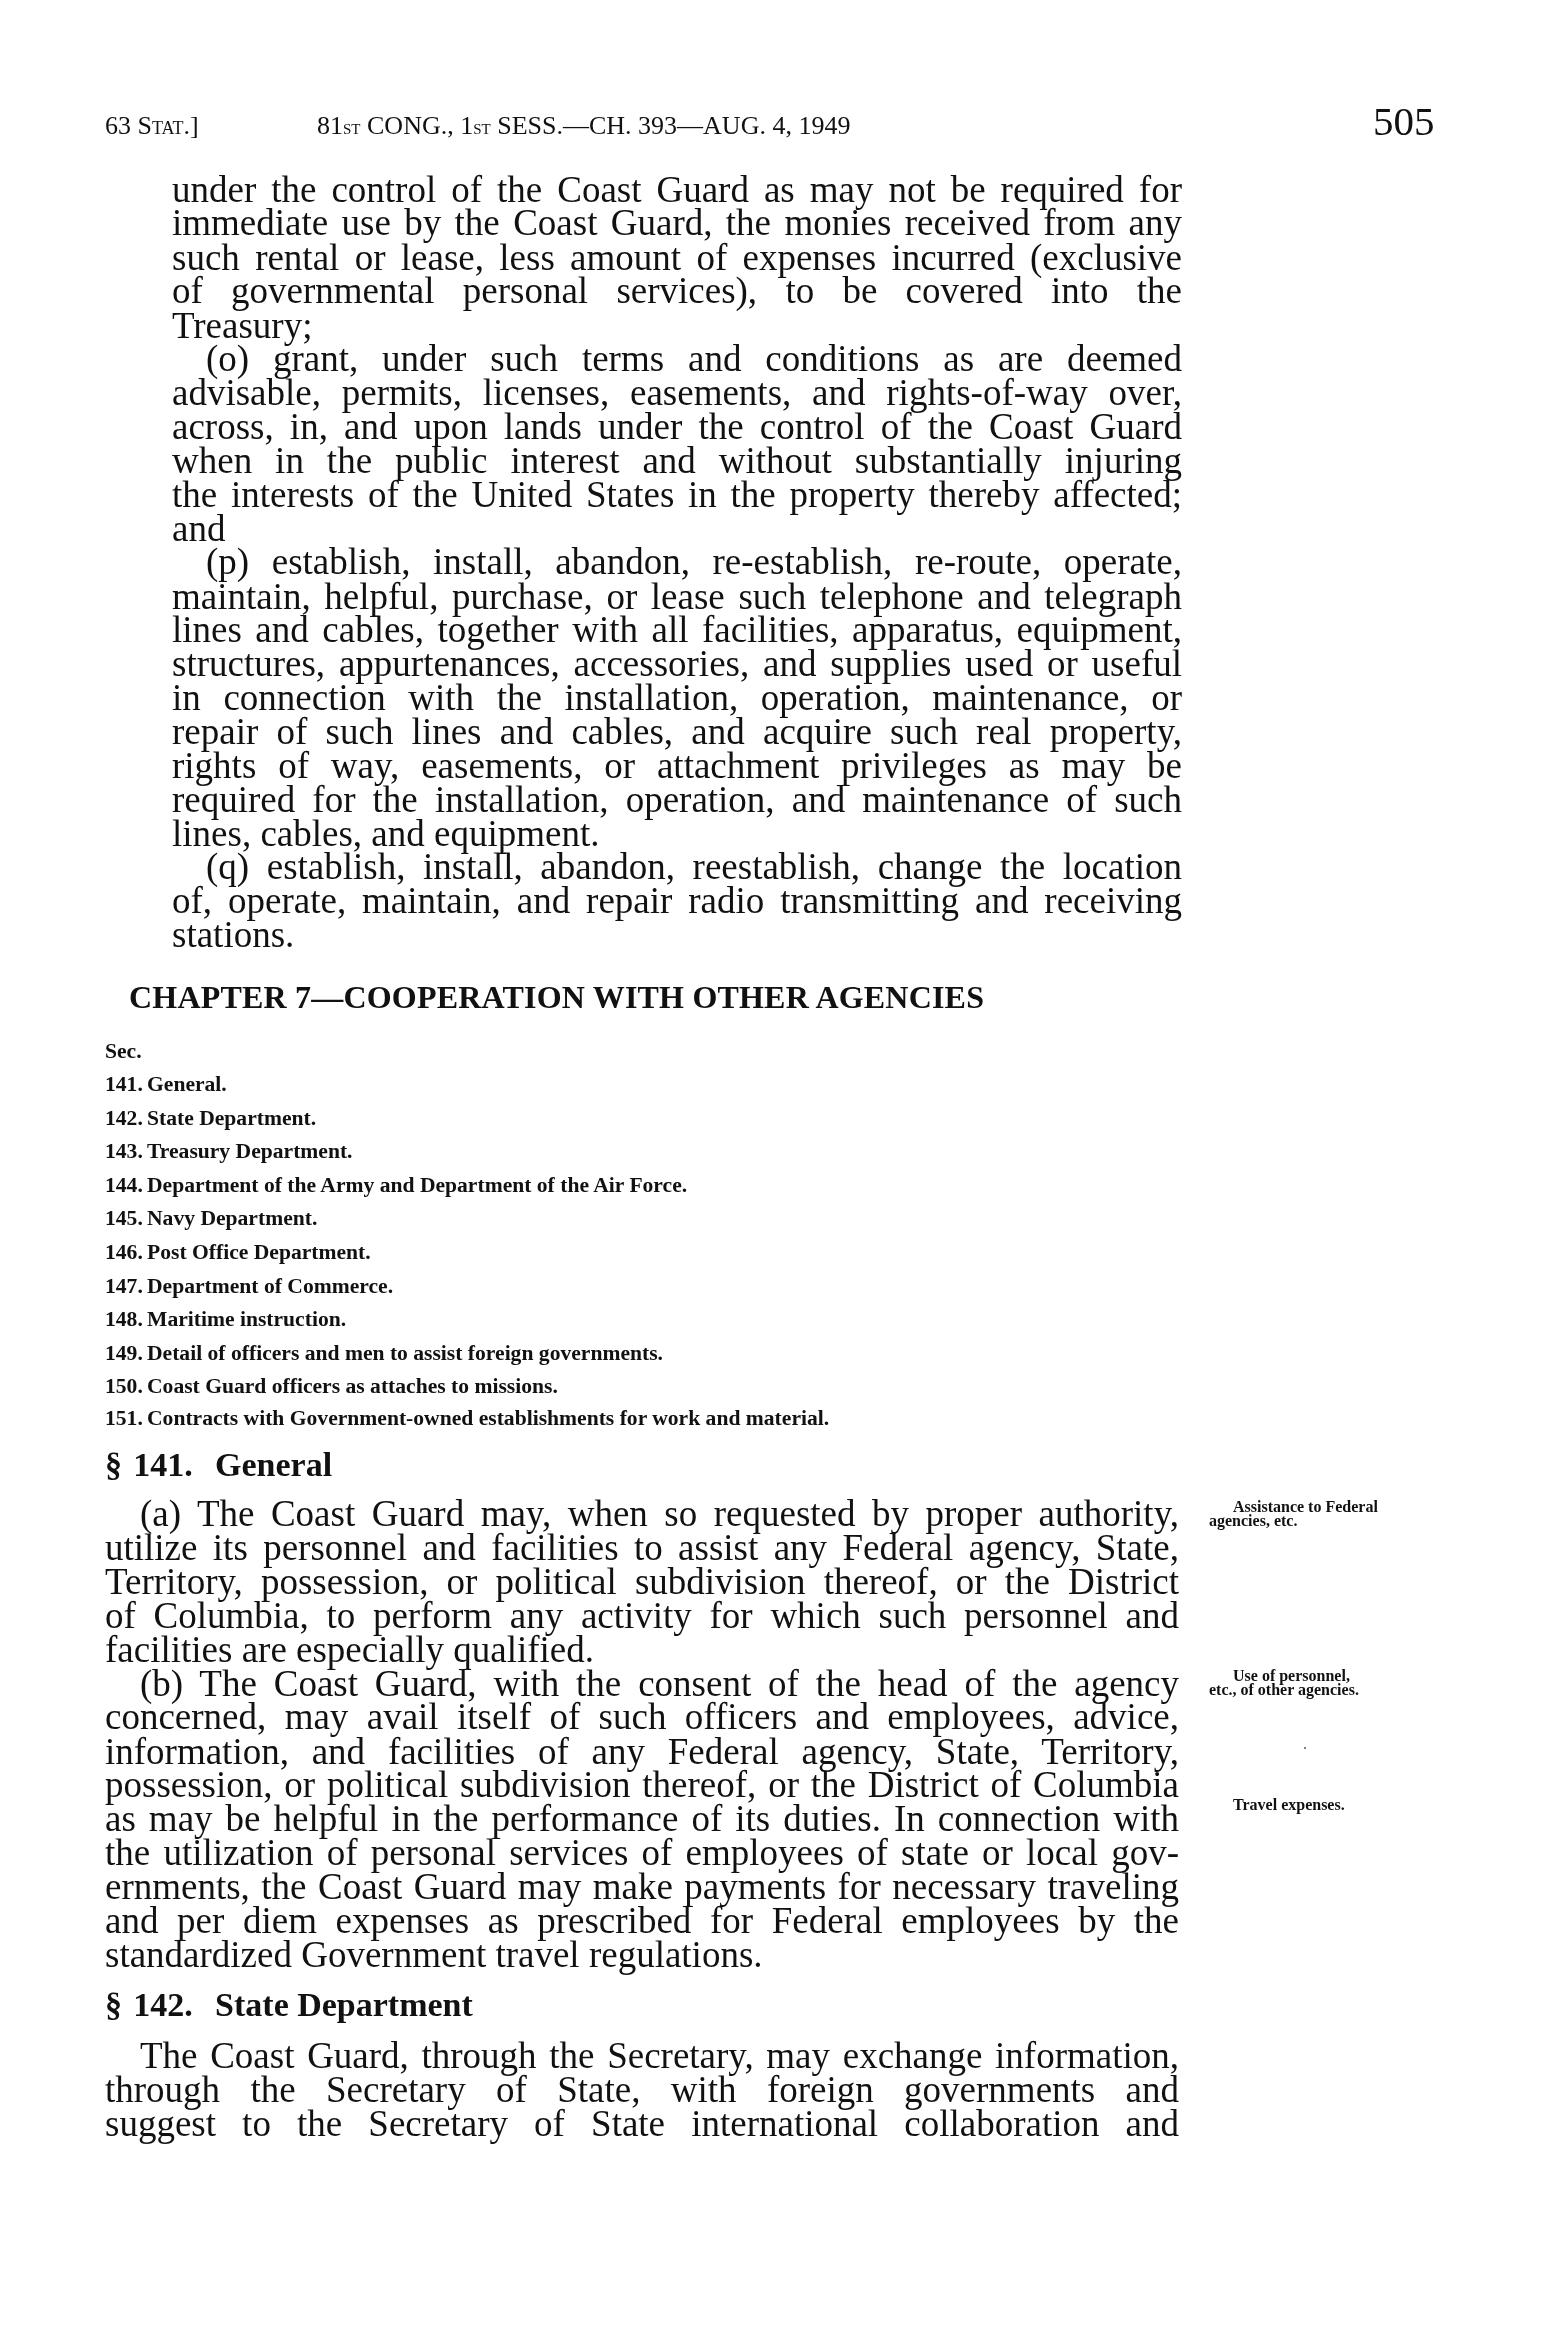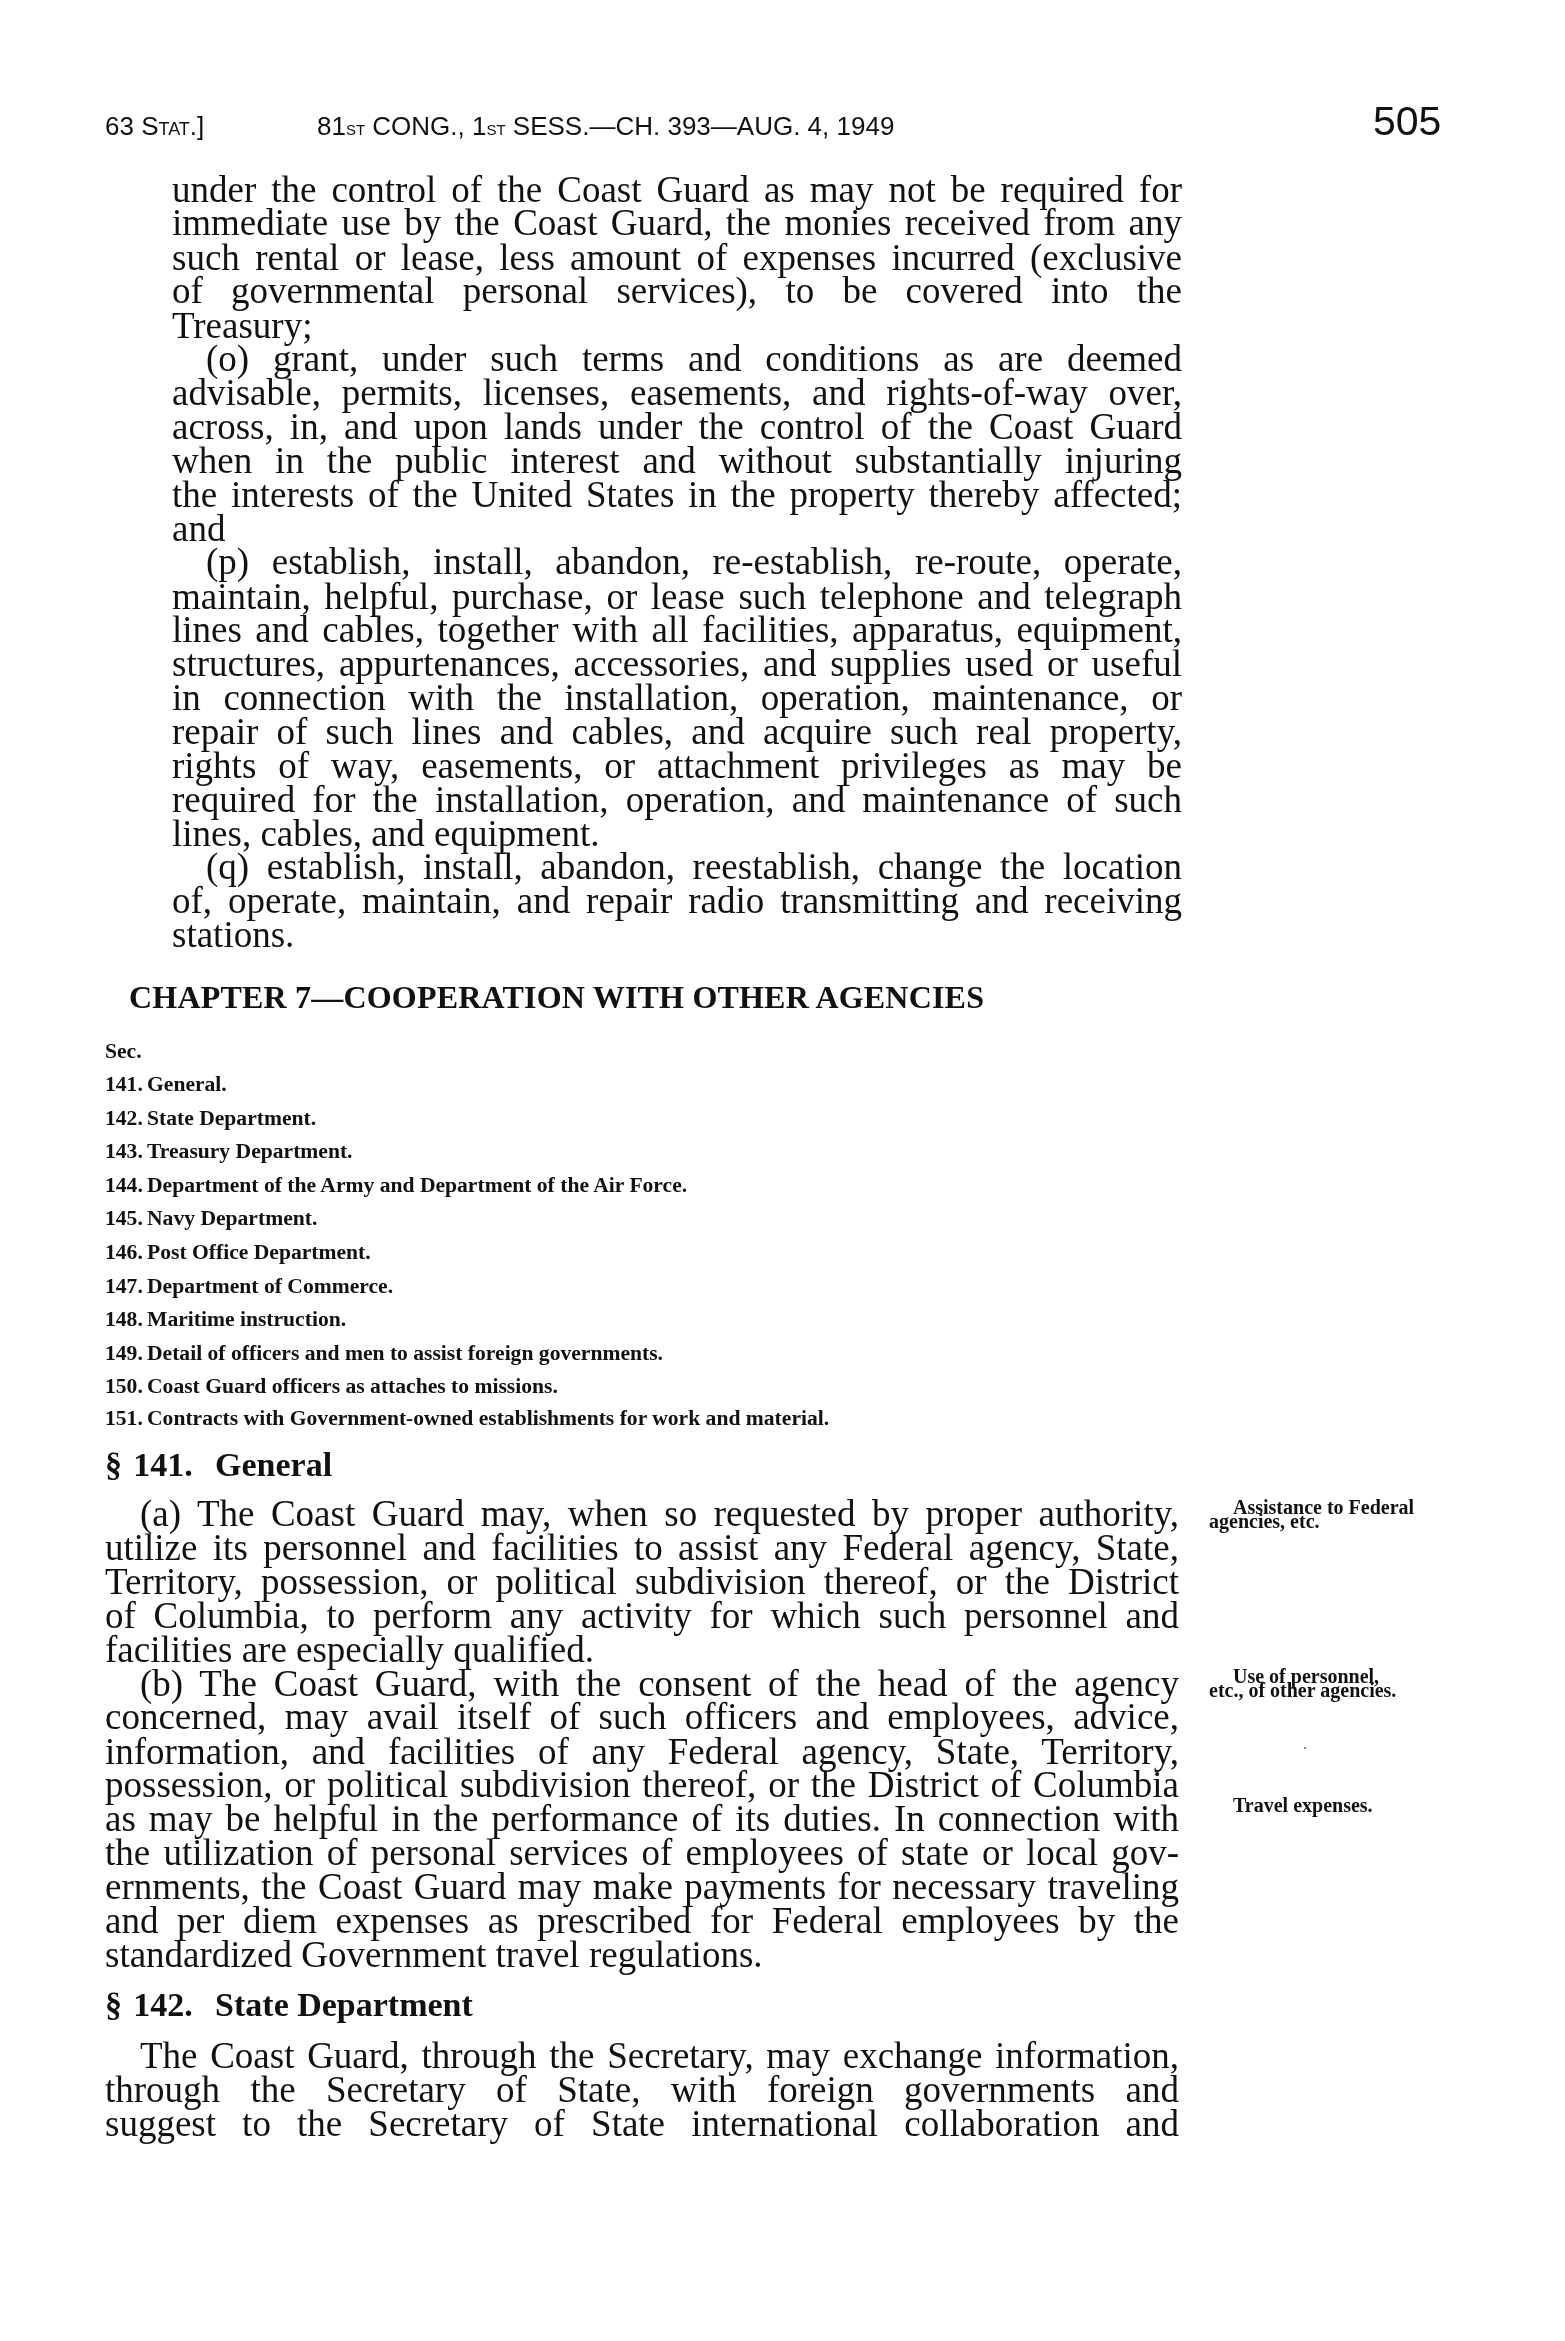--- a/index.html
+++ b/index.html
@@ -1,20 +1,20 @@
 <!DOCTYPE html>
 <html style="font-size:12.8px"><head>
 <meta charset="utf-8">
 <style>
   html, body { margin: 0; padding: 0; background: #ffffff; }
   body { width: 1565px; height: 2342px; position: relative; overflow: hidden; color: #111111; }
   .page { position: absolute; left: 0; top: 0; width: 1565px; height: 2342px; background: #ffffff; }
 
   
-  .hdr { position: absolute; top: 110px; height: 32px; font-family: Liberation Sans, sans-serif; font-size: 26px; line-height: 32px; white-space: nowrap; }
+  .hdr { position: absolute; top: 110px; height: 32px; font-family: Liberation Serif, serif; font-size: 26px; line-height: 32px; white-space: nowrap; }
   .hdr-left { left: 105px; font-variant: small-caps; }
   .hdr-center { left: 317px; }
   .hdr-center .sc { font-variant: small-caps; font-size: 22px; }
   .hdr-right { left: 1373px; font-size: 41px; top: 99px; line-height: 45px; }
 
   
   .line { position: absolute; height: 34px; font-family: Liberation Serif, serif; font-size: 37px; line-height: 34px; text-align: justify; text-align-last: justify; overflow: visible; }
   .line.last { text-align-last: left; }
   .blk1 { left: 172px; width: 1010px; }
   .blk1.ind { left: 206px; width: 976px; }
@@ -23,21 +23,21 @@
 
   .chapter { position: absolute; left: 129px; top: 977px; width: 1031px; height: 40px; font-family: "Liberation Serif", serif; font-weight: bold; font-size: 32px; line-height: 40px; white-space: nowrap; letter-spacing: 0.2px; }
   .sec-label { position: absolute; left: 105px; top: 1038px; font-family: "Liberation Serif", serif; font-size: 21.6px; line-height: 27px; font-weight: bold; }
   .toc-item { position: absolute; left: 105px; height: 27px; font-family: "Liberation Serif", serif; font-size: 21.6px; line-height: 27px; white-space: nowrap; font-weight: bold; }
   .toc-num { display: inline-block; width: 42px; }
 
   .sec-head { position: absolute; left: 105px; height: 40px; font-family: "Liberation Serif", serif; font-weight: bold; font-size: 34px; line-height: 40px; white-space: nowrap; }
   .sec-head .sym { margin-right: 11.2px; }
   .sec-head .num { margin-right: 22.4px; }
 
-  .margin-note { position: absolute; left: 1209px; width: 264px; font-family: "Liberation Serif", serif; font-weight: bold; font-size: 20px; line-height: 14.4px; }
+  .margin-note { position: absolute; left: 1209px; width: 264px; font-family: "Liberation Serif", serif; font-weight: bold; font-size: 16px; line-height: 14.4px; }
   .margin-note .l1 { display: block; padding-left: 24px; white-space: nowrap; }
   .margin-note .l2 { display: block; white-space: nowrap; }
 
   .speck { position: absolute; width: 2.4px; height: 2.4px; background: #555; border-radius: 50%; }
 </style>
 </head>
 <body>
 
 <div class="page">
 

